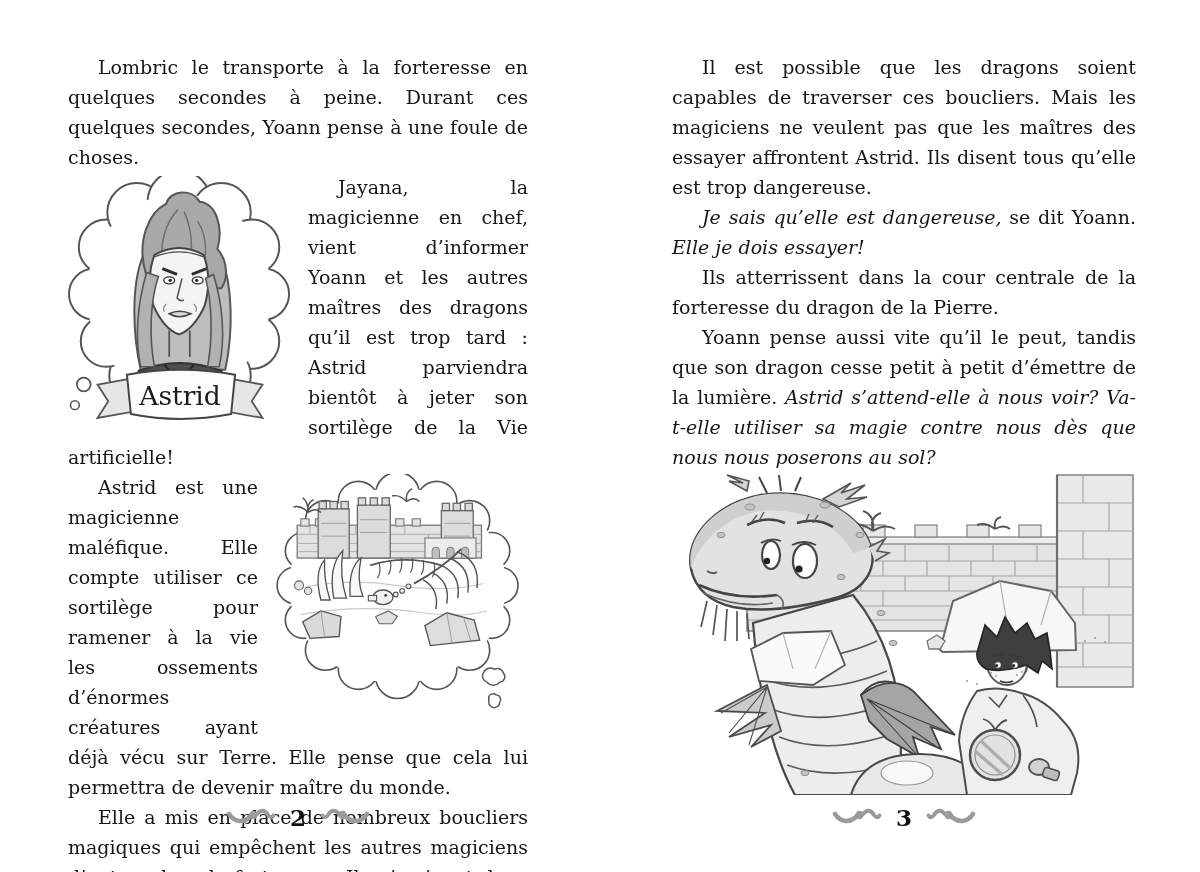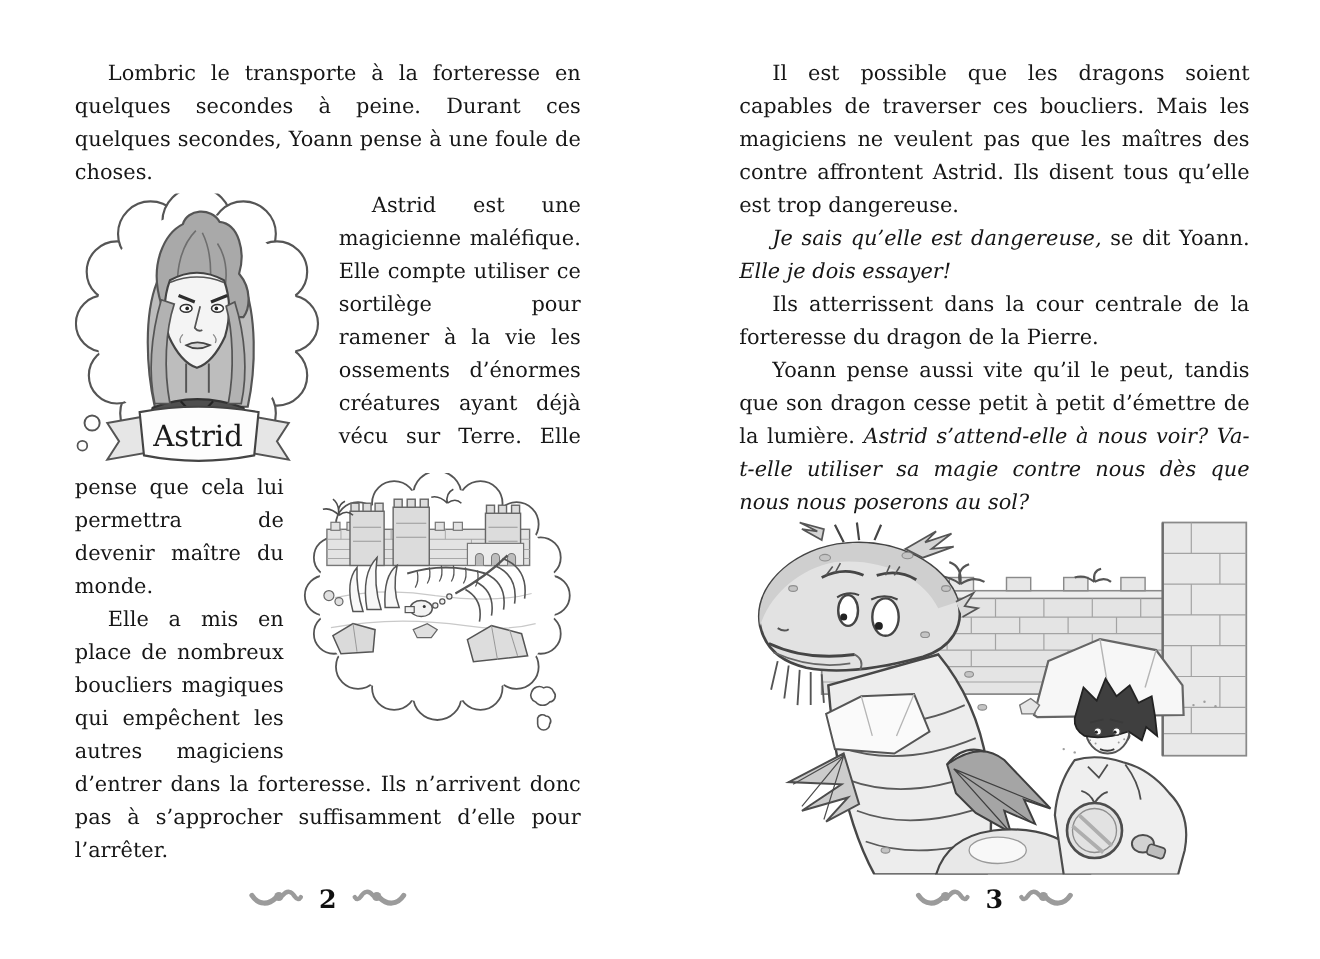--- a/index.html
+++ b/index.html
@@ -84,20 +84,21 @@
         <path d="M80,96 C70,130 68,165 74,192 L88,192 C82,160 84,124 92,100 Z" fill="#b2b2b2" stroke="#555" stroke-width="1.6"></path>
         <path d="M148,98 C158,130 160,164 154,192 L142,192 C148,160 146,124 140,102 Z" fill="#b2b2b2" stroke="#555" stroke-width="1.6"></path>
 
         <path d="M30,210 L64,204 L64,238 L30,244 L41,227 Z" fill="#e6e6e6" stroke="#555" stroke-width="1.8"></path>
         <path d="M198,210 L164,204 L164,238 L198,244 L187,227 Z" fill="#e6e6e6" stroke="#555" stroke-width="1.8"></path>
         <path d="M60,200 Q114,190 170,200 L166,240 Q114,250 64,240 Z" fill="#fdfdfd" stroke="#444" stroke-width="2"></path>
         <text x="114" y="231" text-anchor="middle" font-size="27" fill="#1a1a1a" font-family="DejaVu Serif, Liberation Serif, serif">Astrid</text>
       </svg>
     </div>
 
+    <p><span>Jayana, la magicienne en chef, vient d’informer Yoann et les autres maîtres des dragons qu’il est trop tard : Astrid parviendra bientôt à jeter son sortilège de la Vie artificielle!</span></p>
 
     <div class="float-bubble">
       <svg viewBox="0 0 285 268">
 
         <g stroke="#555" stroke-width="1.8" fill="#ffffff">
           <circle cx="254" cy="118" r="20"></circle>
             <circle cx="245" cy="156" r="20"></circle>
           <circle cx="221" cy="189" r="22"></circle>
             <circle cx="185" cy="210" r="22"></circle>
           <circle cx="142" cy="218" r="24"></circle>
@@ -190,21 +191,21 @@
           <path d="M242,240 a5,5 0 0 1 8,-2 a5,5 0 0 1 4,8 a6,6 0 0 1 -12,0 Z"></path>
         </g>
       </svg>
     </div>
 
     <p><span>Astrid est une magicienne maléfique. Elle compte utiliser ce sortilège pour ramener à la vie les ossements d’énormes créatures ayant déjà vécu sur Terre. Elle pense que cela lui permettra de devenir maître du monde.</span></p>
     <p><span>Elle a mis en place de nombreux boucliers magiques qui empêchent les autres magiciens d’entrer dans la forteresse. Ils n’arrivent donc pas à s’approcher suffisamment d’elle pour l’arrêter.</span></p>
   </div>
 
   <div class="page-body right">
-    <p><span>Il est possible que les dragons soient capables de traverser ces boucliers. Mais les magiciens ne veulent pas que les maîtres des contre affrontent Astrid. Ils disent tous qu’elle est trop dangereuse.</span></p>
+    <p><span>Il est possible que les dragons soient capables de traverser ces boucliers. Mais les magiciens ne veulent pas que les maîtres des essayer affrontent Astrid. Ils disent tous qu’elle est trop dangereuse.</span></p>
     <p><em>Je sais qu’elle est dangereuse,</em><span> se dit Yoann. </span><em>Elle je dois essayer!</em></p>
     <p><span>Ils atterrissent dans la cour centrale de la forteresse du dragon de la Pierre.</span></p>
     <p><span>Yoann pense aussi vite qu’il le peut, tandis que son dragon cesse petit à petit d’émettre de la lumière. </span><em>Astrid s’attend-elle à nous voir? Va-t-elle utiliser sa magie contre nous dès que nous nous poserons au sol?</em></p>
   </div>
 
   <div class="illustration-right">
     <svg viewBox="0 0 485 322">
 
       <rect x="92" y="70" width="380" height="88" fill="#e4e4e4" stroke="#8a8a8a" stroke-width="1.6"></rect>
       <rect x="92" y="64" width="380" height="7" fill="#ededed" stroke="#8a8a8a" stroke-width="1.4"></rect>

